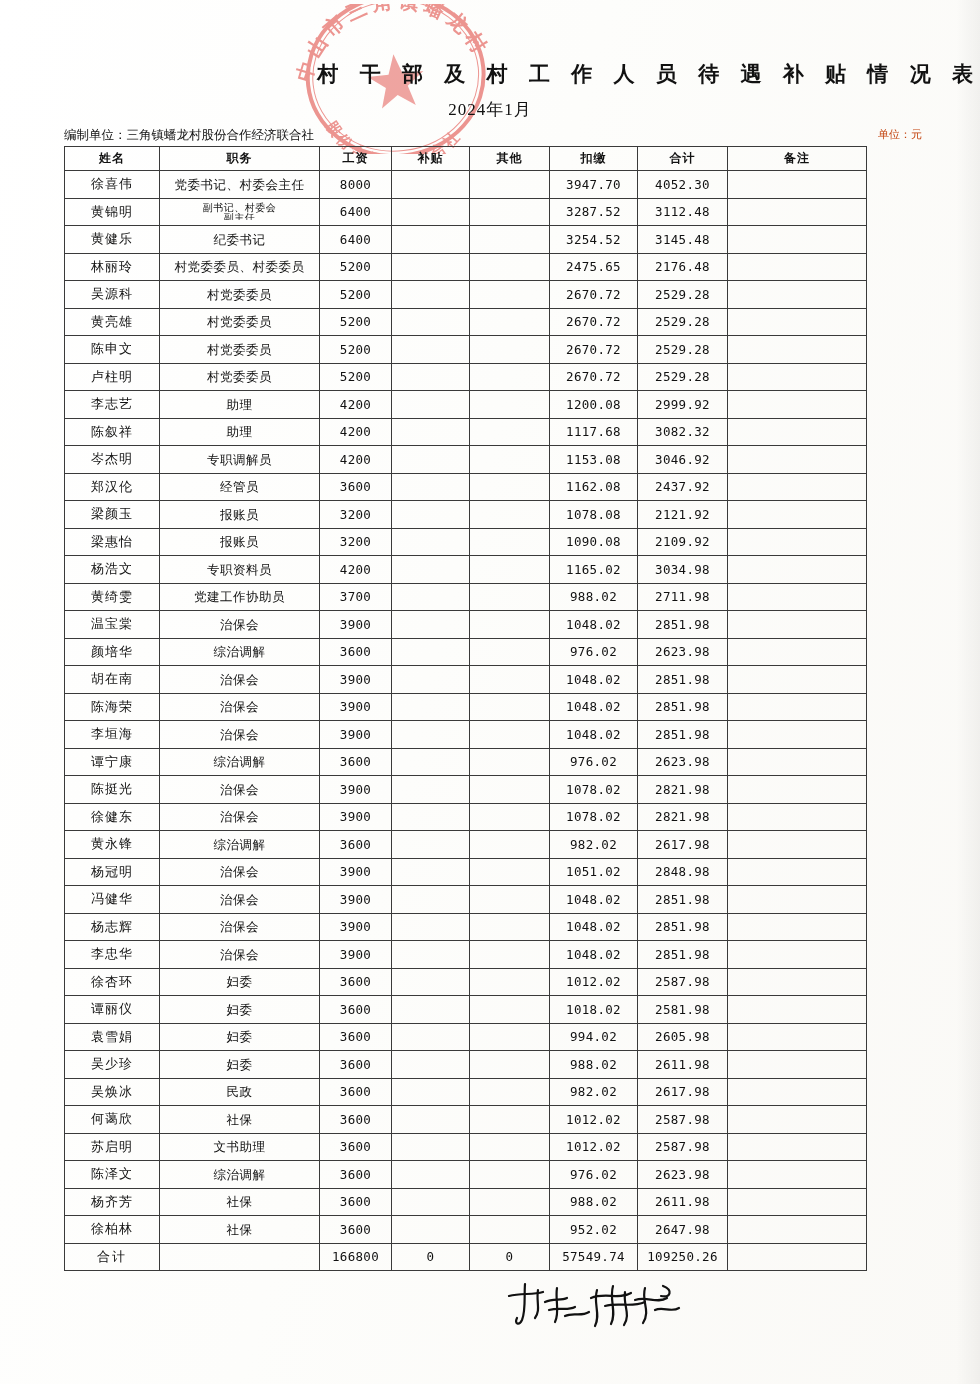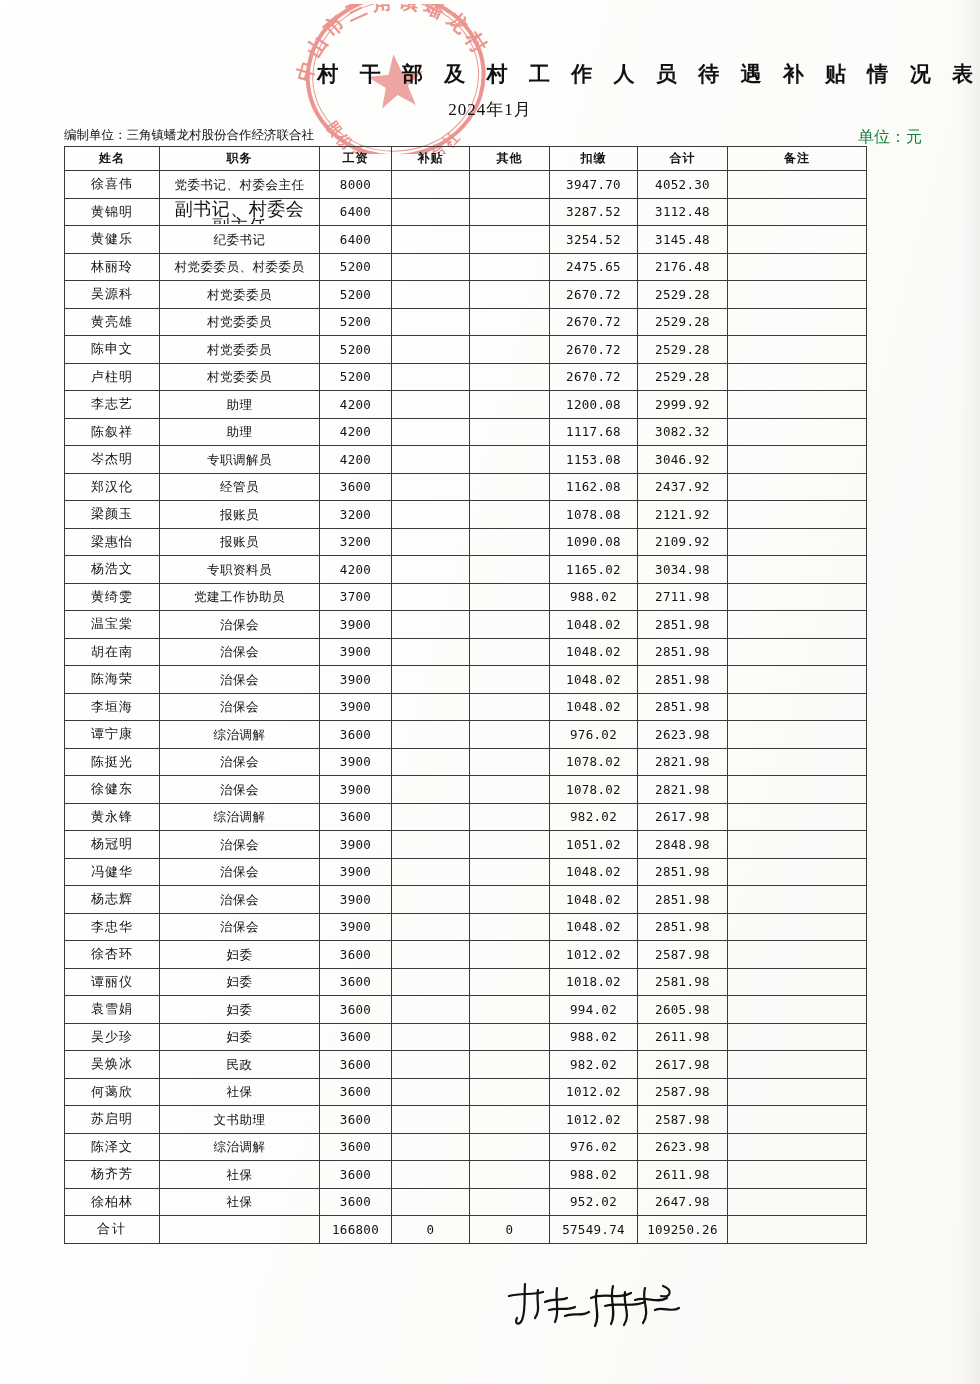--- a/index.html
+++ b/index.html
@@ -44,21 +44,21 @@
     font-family:Liberation Serif, serif;
   }
 
   
   .meta-left{
     position:absolute;left:64px;top:127px;
     font-size:12.5px;color:#111;white-space:nowrap;
   }
   .meta-right{
     position:absolute;right:58px;top:127px;
-    font-size:16px;color:#15803d;white-space:nowrap;
+    font-size:11px;color:#c2410c;white-space:nowrap;
   }
 
   
   .tbl-wrap{
     position:absolute;left:64px;top:146px;
     width:802px;
   }
   table.sheet{
     border-collapse:collapse;
     width:802px;
@@ -94,21 +94,21 @@
 
   td.name{font-size:13px;letter-spacing:1px}
   td.post{font-size:12.5px;letter-spacing:0.5px}
   td.num{font-family:"DejaVu Sans Mono","Liberation Mono",monospace;font-size:12.5px;letter-spacing:0.3px}
   tr.total td{font-weight:400}
   tr.total td.name{font-size:13px;letter-spacing:2px}
 
   
   td.post.clipped{
     position:relative;
-    font-size:18px;
+    font-size:10px;
   }
   td.post.clipped .l1{display:block;}
   td.post.clipped .l2{
     display:block;
     margin-top:-1px;
     height:7px;
     overflow:hidden;
     line-height:1.0;
   }
 
@@ -385,20 +385,30 @@
             <td class="name">温宝棠</td>
             <td class="post">治保会</td>
             <td class="num">3900</td>
             <td class="num"></td>
             <td class="num"></td>
             <td class="num">1048.02</td>
             <td class="num">2851.98</td>
             <td class="note"></td>
           </tr>
           <tr>
+            <td class="name">颜培华</td>
+            <td class="post">综治调解</td>
+            <td class="num">3600</td>
+            <td class="num"></td>
+            <td class="num"></td>
+            <td class="num">976.02</td>
+            <td class="num">2623.98</td>
+            <td class="note"></td>
+          </tr>
+          <tr>
             <td class="name">胡在南</td>
             <td class="post">治保会</td>
             <td class="num">3900</td>
             <td class="num"></td>
             <td class="num"></td>
             <td class="num">1048.02</td>
             <td class="num">2851.98</td>
             <td class="note"></td>
           </tr>
           <tr>

